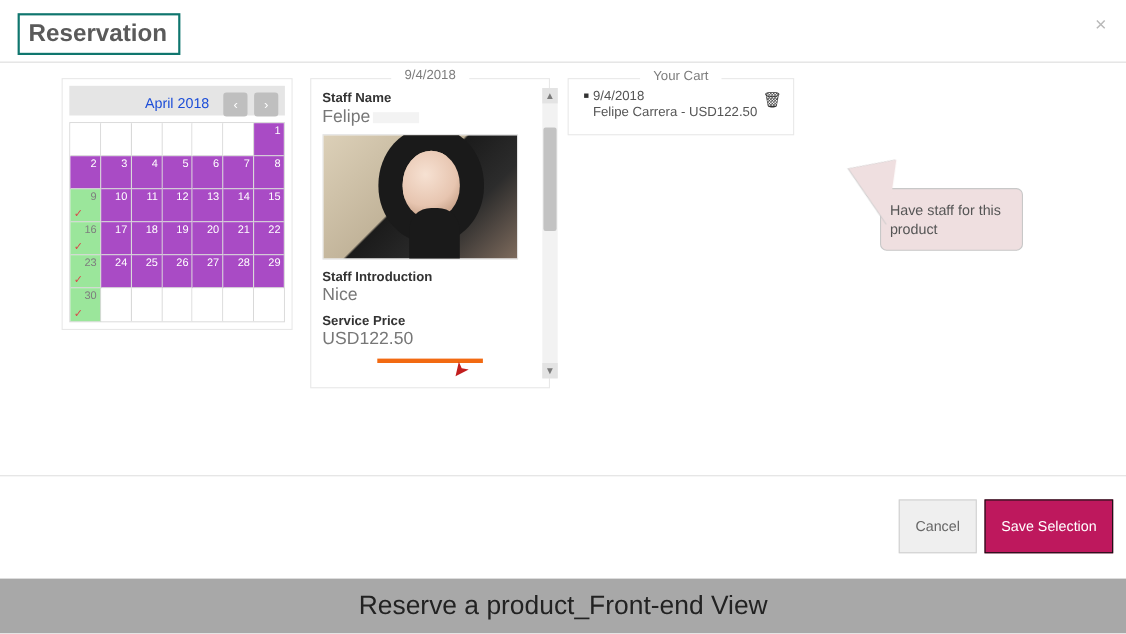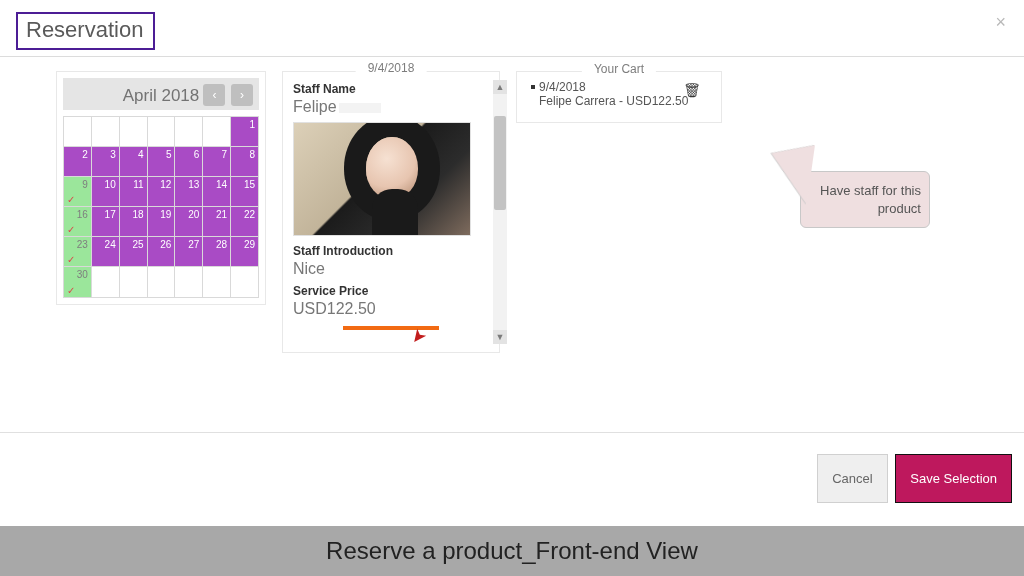--- a/index.html
+++ b/index.html
@@ -1,29 +1,29 @@
 <!DOCTYPE html>
 <html><head>
 <meta charset="utf-8">
 <style>
   html,body{margin:0;padding:0;width:1024px;height:576px;font-family:"Helvetica Neue",Arial,sans-serif;font-size:13px;color:#333;background:#fff;overflow:hidden}
   .page{position:relative;width:1024px;height:576px}
   .topbar{border-bottom:1px solid #dcdcdc;padding:12px 16px 6px 16px;position:relative}
-  .title-box{display:inline-block;border:2px solid #4c1d95;padding:3px 10px 5px 8px;font-size:22px;color:#5a5a5a;font-weight:400}
+  .title-box{display:inline-block;border:2px solid #0f766e;padding:3px 10px 5px 8px;font-size:22px;color:#5a5a5a;font-weight:700}
   .close-x{position:absolute;right:18px;top:12px;color:#b9b9b9;font-size:18px;font-weight:300}
   .content{padding:14px 28px 14px 56px}
   .column{float:left}
   .col-cal{width:210px}
   .col-detail{width:218px;margin-left:16px;position:relative}
   .col-cart{width:206px;margin-left:16px;position:relative}
 
   
   .cal{border:1px solid #e8e8e8;padding:6px}
   .cal-head{background:#e5e5e5;padding:8px 6px 4px 6px;text-align:center;position:relative}
-  .cal-title{display:inline-block;color:#737373;font-size:17px}
+  .cal-title{display:inline-block;color:#1d4ed8;font-size:13px}
   .nav-btn{display:inline-block;width:22px;height:22px;background:#bfbfbf;border-radius:3px;color:#fff;line-height:22px;text-align:center;font-size:12px;margin-left:2px;vertical-align:middle}
   .nav-group{position:absolute;right:6px;top:6px}
   .dow-row{margin-top:6px}
   .dow{display:inline-block;width:24px;text-align:center;color:#a4a4a4;font-size:10px;margin:0 1px}
   .grid{border:1px solid #d9d9d9;margin-top:6px}
   .grid-row{display:flex;height:30px}
   .grid-row:last-child{border-bottom:none}
   .cell{flex:1;border-right:1px solid #d9d9d9;border-bottom:1px solid #d9d9d9;position:relative;background:#fff}
   .cell:last-child{border-right:none}
   .grid-row:last-child .cell{border-bottom:none}
@@ -45,28 +45,28 @@
   .photo::before{content:"";position:absolute;left:72px;top:14px;width:52px;height:62px;border-radius:50% 50% 48% 48%;background:radial-gradient(circle at 40% 35%,#f6e1d2 0%,#e7c5b0 55%,#cda890 75%);box-shadow:0 0 0 22px #1a1a1a}
   .photo::after{content:"";position:absolute;left:78px;top:66px;width:46px;height:60px;background:#1a1a1a;border-radius:20px 20px 0 0}
   .addcart{display:block;margin:8px auto 0 auto;background:#f26a12;color:#fff;border:none;font-size:12px;font-weight:700;padding:6px 14px}
   .scrollbar{position:absolute;right:-8px;top:8px;bottom:8px;width:14px;background:#f2f2f2}
   .sb-arrow{height:14px;background:#e3e3e3;color:#7b7b7b;font-size:9px;text-align:center;line-height:14px}
   .sb-thumb{position:absolute;right:1px;left:1px;top:36px;height:94px;background:#c3c3c3;border-radius:2px}
   .scrollbar .sb-arrow.bottom{position:absolute;bottom:0;left:0;right:0}
   .arrow-annot{position:absolute;bottom:4px;left:128px;color:#c21e1e;font-size:18px;transform:rotate(128deg)}
 
   
-  .cart{border:1px solid #e8e8e8;padding:8px 20px 14px 14px;position:relative}
+  .cart{border:1px solid #e8e8e8;padding:8px 10px 14px 14px;position:relative}
   .cart-title{position:absolute;top:-10px;left:50%;transform:translateX(-50%);background:#fff;padding:0 12px;color:#7d7d7d;font-size:12px}
   .cart-row{font-size:12px;color:#555;position:relative;padding-left:8px}
   .cart-row::before{content:"";position:absolute;left:0;top:5px;width:4px;height:4px;background:#333}
   .trash{position:absolute;right:0;top:2px;font-size:14px;color:#333}
 
   
-  .callout{position:absolute;left:284px;top:100px;width:112px;background:#efdfe0;border:1px solid #c8c8c8;border-radius:6px;padding:10px 8px;text-align:right;color:#555;font-size:13px;line-height:1.35}
+  .callout{position:absolute;left:284px;top:100px;width:112px;background:#efdfe0;border:1px solid #c8c8c8;border-radius:6px;padding:10px 8px;text-align:left;color:#555;font-size:13px;line-height:1.35}
   .callout::before{content:"";position:absolute;left:-32px;top:-30px;width:0;height:0;border-right:42px solid #efdfe0;border-top:14px solid transparent;border-bottom:46px solid transparent;transform:rotate(8deg);filter:drop-shadow(-1px 0 0 #c8c8c8)}
 
   .footer-rule{position:absolute;left:0;right:0;top:432px;height:1px;background:#e0e0e0}
   .footer-btns{position:absolute;right:12px;top:454px}
   .btn{display:inline-block;padding:16px 14px;font-size:13px;border:1px solid #d0d0d0;vertical-align:middle}
   .btn-cancel{background:#efefef;color:#666;margin-right:4px}
   .btn-save{background:#be185d;color:#fff;border-color:#111}
 
   .caption-bar{position:absolute;left:0;right:0;bottom:0;height:50px;background:#a8a8a8;color:#222;font-size:24px;text-align:center;line-height:50px}
 </style>

